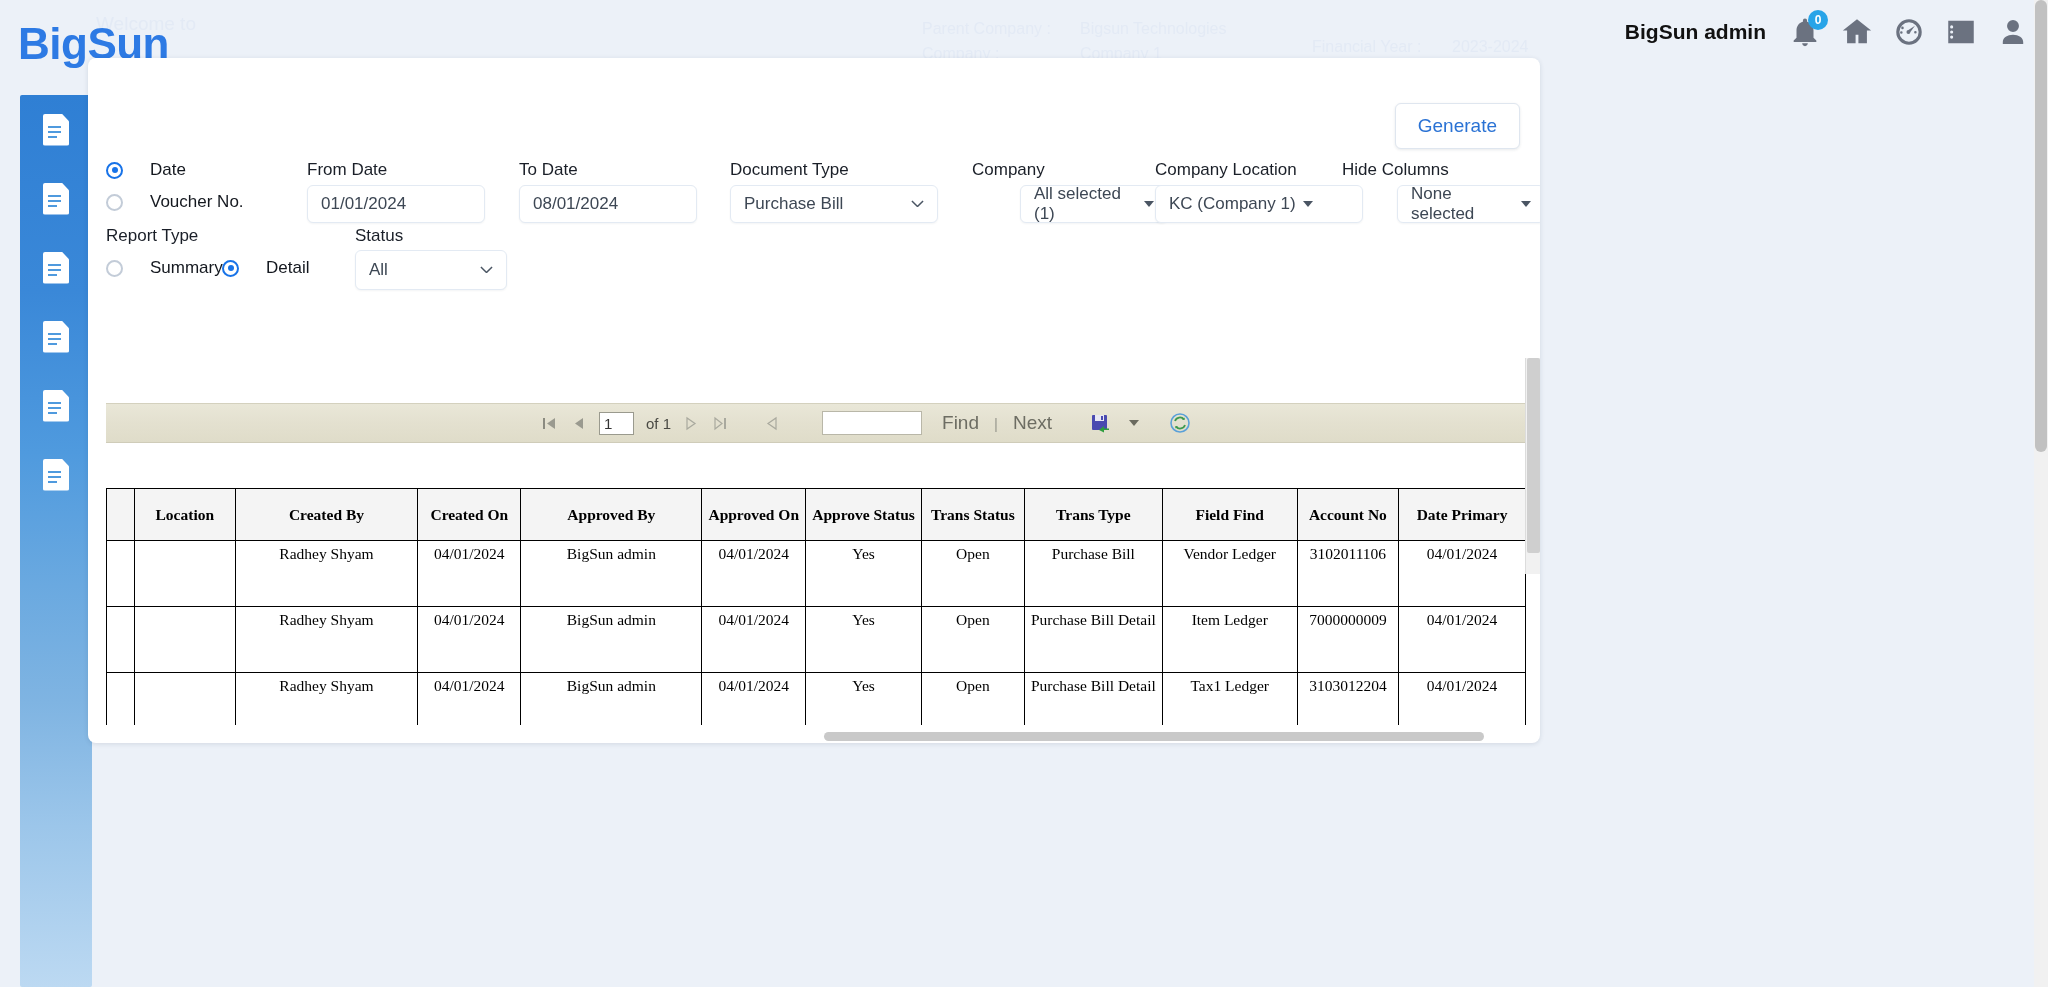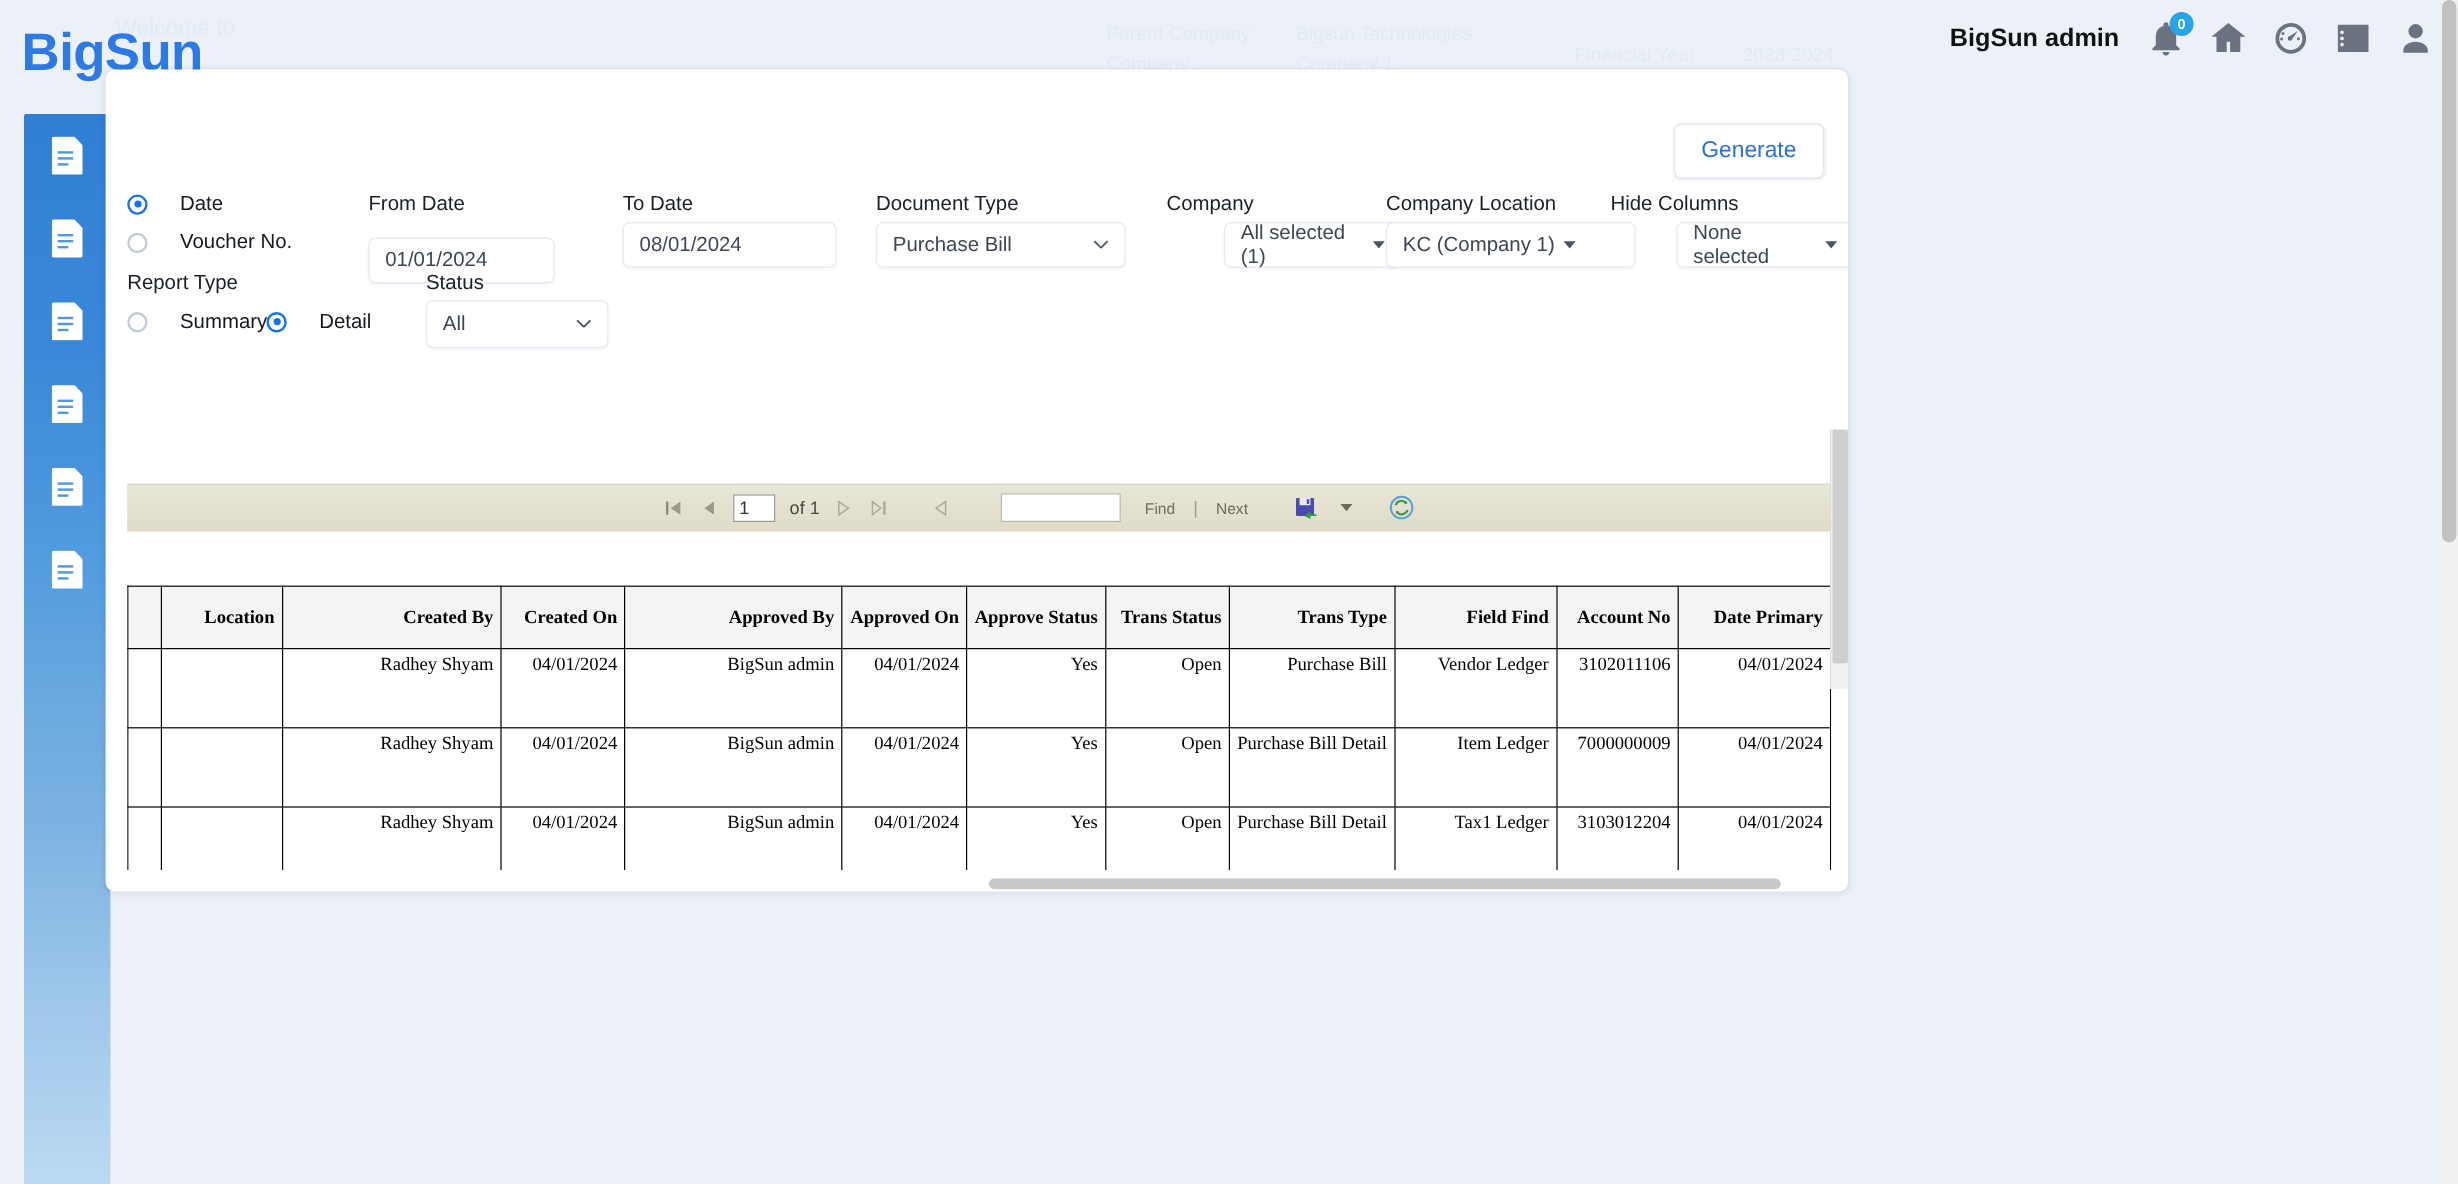--- a/index.html
+++ b/index.html
@@ -114,37 +114,37 @@
     background: linear-gradient(180deg,#e9e7d8 0%,#e4e1d0 45%,#dfdcc9 100%);
     border-top: 1px solid #d4d1be; border-bottom: 1px solid #cfccb9;
     display: flex; align-items: center; font-size: 15px; color: #4a4a44;
     font-family: "Liberation Sans", sans-serif;
   }
   .pg-group { display: flex; align-items: center; gap: 12px; margin: 0 auto; padding-left: 100px;}
   .pg-ico { width: 17px; height: 17px; cursor: pointer; }
   .pg-input { width: 35px; height: 23px; border: 1px solid #9a9a8e; background:#fff; font-size: 15px; text-align: left; padding: 0 4px; font-family: "Liberation Sans", sans-serif; color:#333; }
   .pg-of { font-size: 15px; color: #4a4a44; }
   .find-input { width: 100px; height: 24px; border: 1px solid #b9b7a8; background: #fff; margin-left: 30px; }
-  .find-lnk { color: #6d6d63; font-size: 13px; margin-left: 8px; cursor: pointer; }
+  .find-lnk { color: #6d6d63; font-size: 19px; margin-left: 8px; cursor: pointer; }
   .sep-lnk { color: #9a9a90; margin: 0 3px; }
 
   .rpt-body {
     position: absolute; left: 18px; top: 385px; width: 1420px; height: 282px;
     background: #fff; overflow: hidden;
   }
   table.rpt {
     border-collapse: collapse;
     font-family: "Liberation Serif", serif;
     font-size: 15.5px; color: #000;
     table-layout: fixed;
     margin-top: 45px;
     margin-left: 0px;
   }
   table.rpt th, table.rpt td {
-    border: 1px solid #000; padding: 4px 6px; text-align: right; vertical-align: top;
+    border: 1px solid #000; padding: 4px 6px; text-align: center; vertical-align: top;
     overflow: hidden; white-space: nowrap;
   }
   table.rpt th { font-weight: bold; background: #f4f4f4; height: 52px; vertical-align: middle; }
   table.rpt td { height: 66px; }
 
   .vscroll {
     position: absolute; right: 0px; top: 300px; width: 15px; height: 216px;
     background: #f1f1f1; border-left: 1px solid #dcdcdc;
   }
   .vthumb { position: absolute; left: 1px; top: 0; width: 13px; height: 195px; background: #cfcfcf; border-radius: 2px; }
@@ -274,21 +274,21 @@
         </div>
       </div>
       <div class="abs" style="left:0px; top:42px;">
         <div class="radio">
           <span class="dot"></span>
           <span class="rlabel">Voucher No.</span>
         </div>
       </div>
 
       <div class="field-lbl" style="left:201px; top:10px;">From Date</div>
-      <div class="abs" style="left:201px; top:48px; width:155px;">
+      <div class="abs" style="left:201px; top:35px; width:178px;">
         <input class="inp" value="01/01/2024" style="">
       </div>
 
       <div class="field-lbl" style="left:413px; top:10px;">To Date</div>
       <div class="abs" style="left:413px; top:35px; width:178px;">
         <input class="inp" value="08/01/2024" style="">
       </div>
 
       <div class="field-lbl" style="left:624px; top:10px;">Document Type</div>
       <div class="abs" style="left:624px; top:35px; width:208px;">

